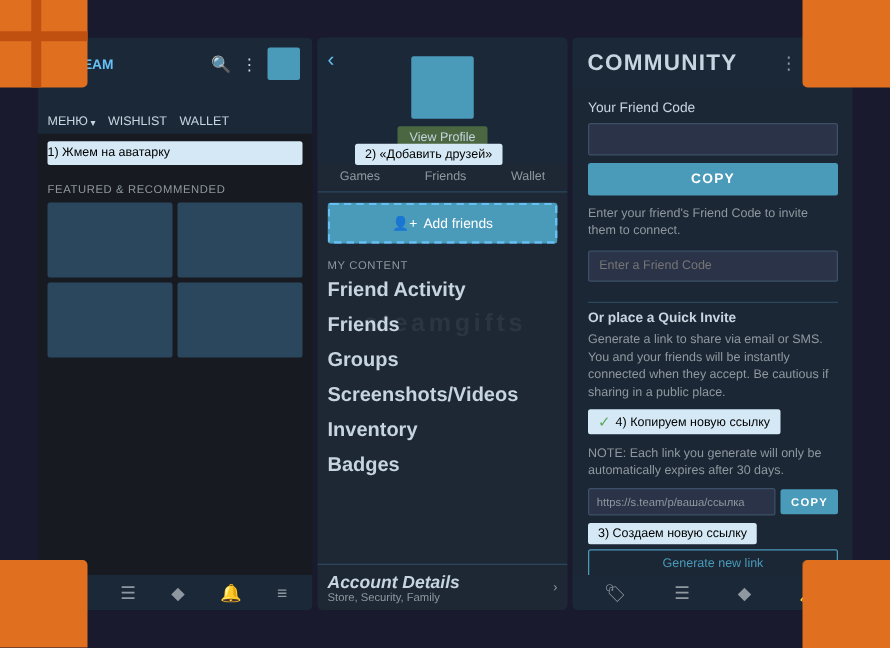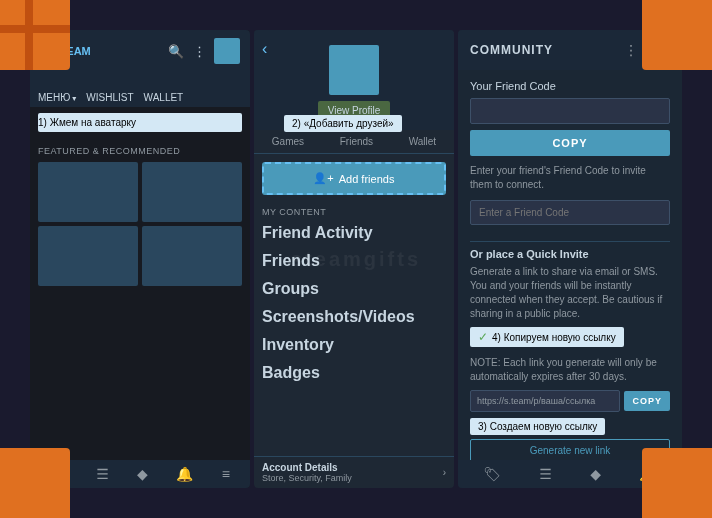--- a/index.html
+++ b/index.html
@@ -303,22 +303,23 @@
     .account-item {
       padding: 5px 8px;
       cursor: pointer;
       border-top: 1px solid #2a475e;
       display: flex;
       justify-content: space-between;
       align-items: center;
     }
     .account-item-title {
       color: #c7d5e0;
-      font-size: 10px;
-      font-weight: bold;
+      font-size: 14px;
+      font-weight: bold;
+      font-style: italic;
     }
     .account-item-sub {
       color: #8f98a0;
       font-size: 9px;
     }
     .account-arrow {
       color: #8f98a0;
       font-size: 10px;
     }
 
@@ -342,21 +343,21 @@
 
     .community-header {
       background: #1b2838;
       padding: 8px 12px;
       display: flex;
       align-items: center;
       justify-content: space-between;
     }
     .community-title {
       color: #c7d5e0;
-      font-size: 12px;
+      font-size: 18px;
       font-weight: bold;
       letter-spacing: 1px;
     }
     .community-icons {
       display: flex;
       align-items: center;
       gap: 8px;
     }
     .community-icon {
       color: #8f98a0;

